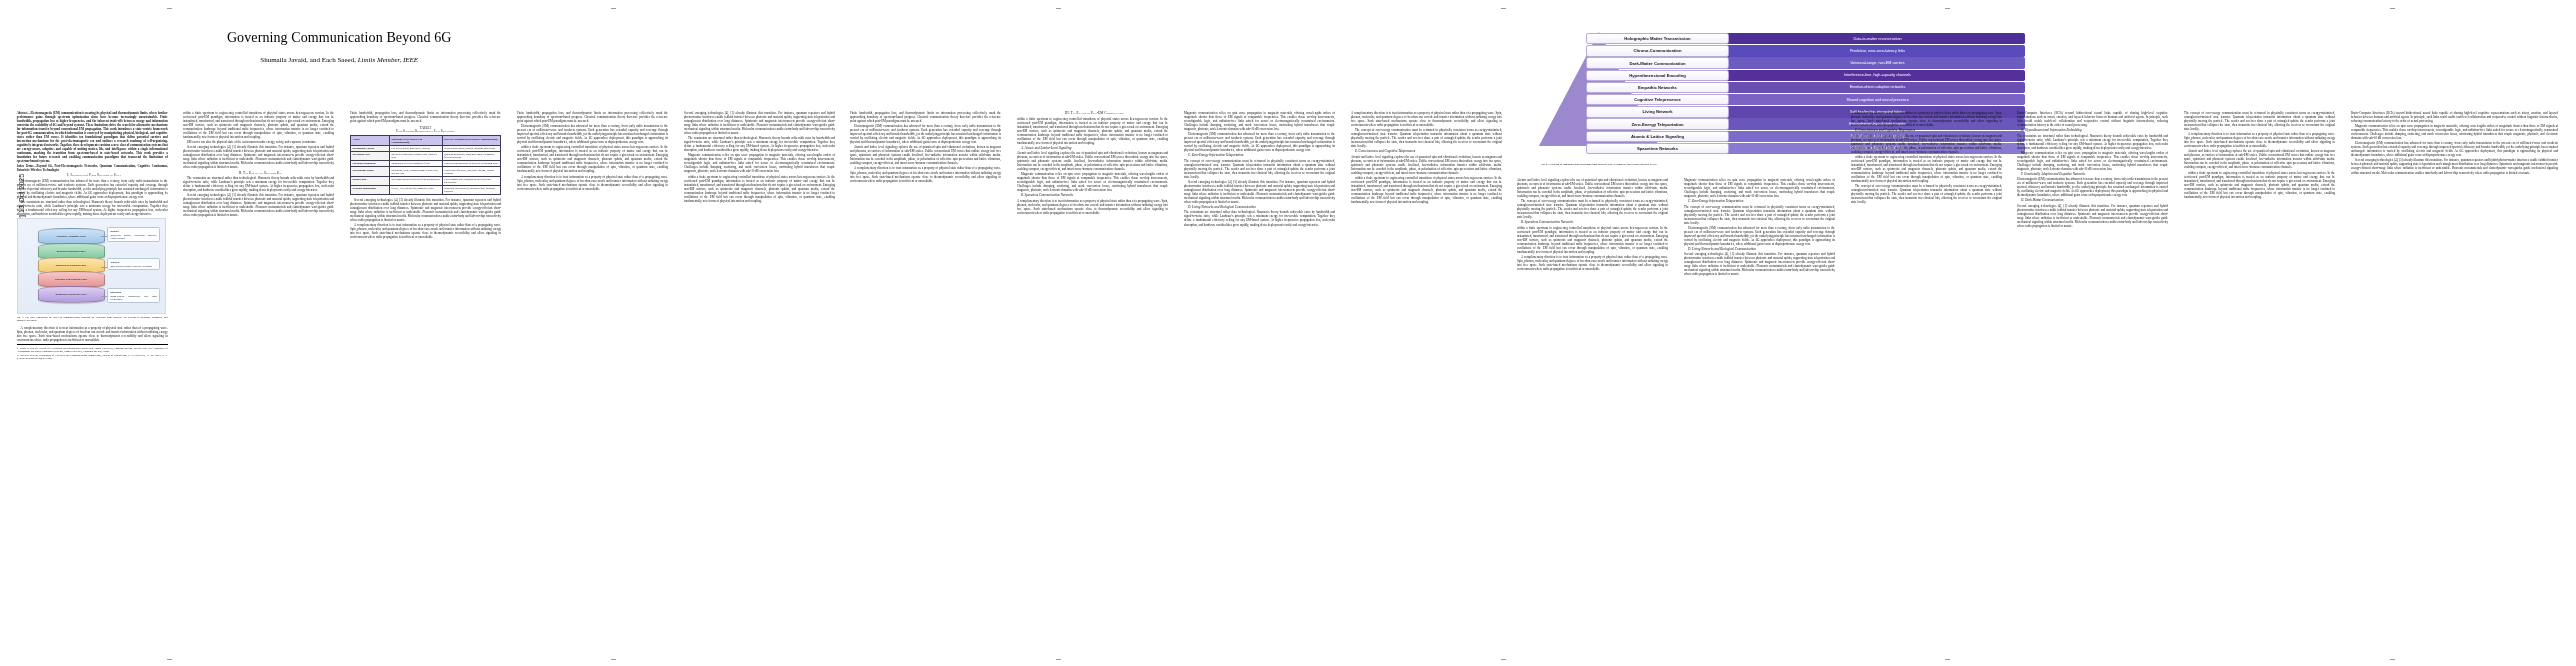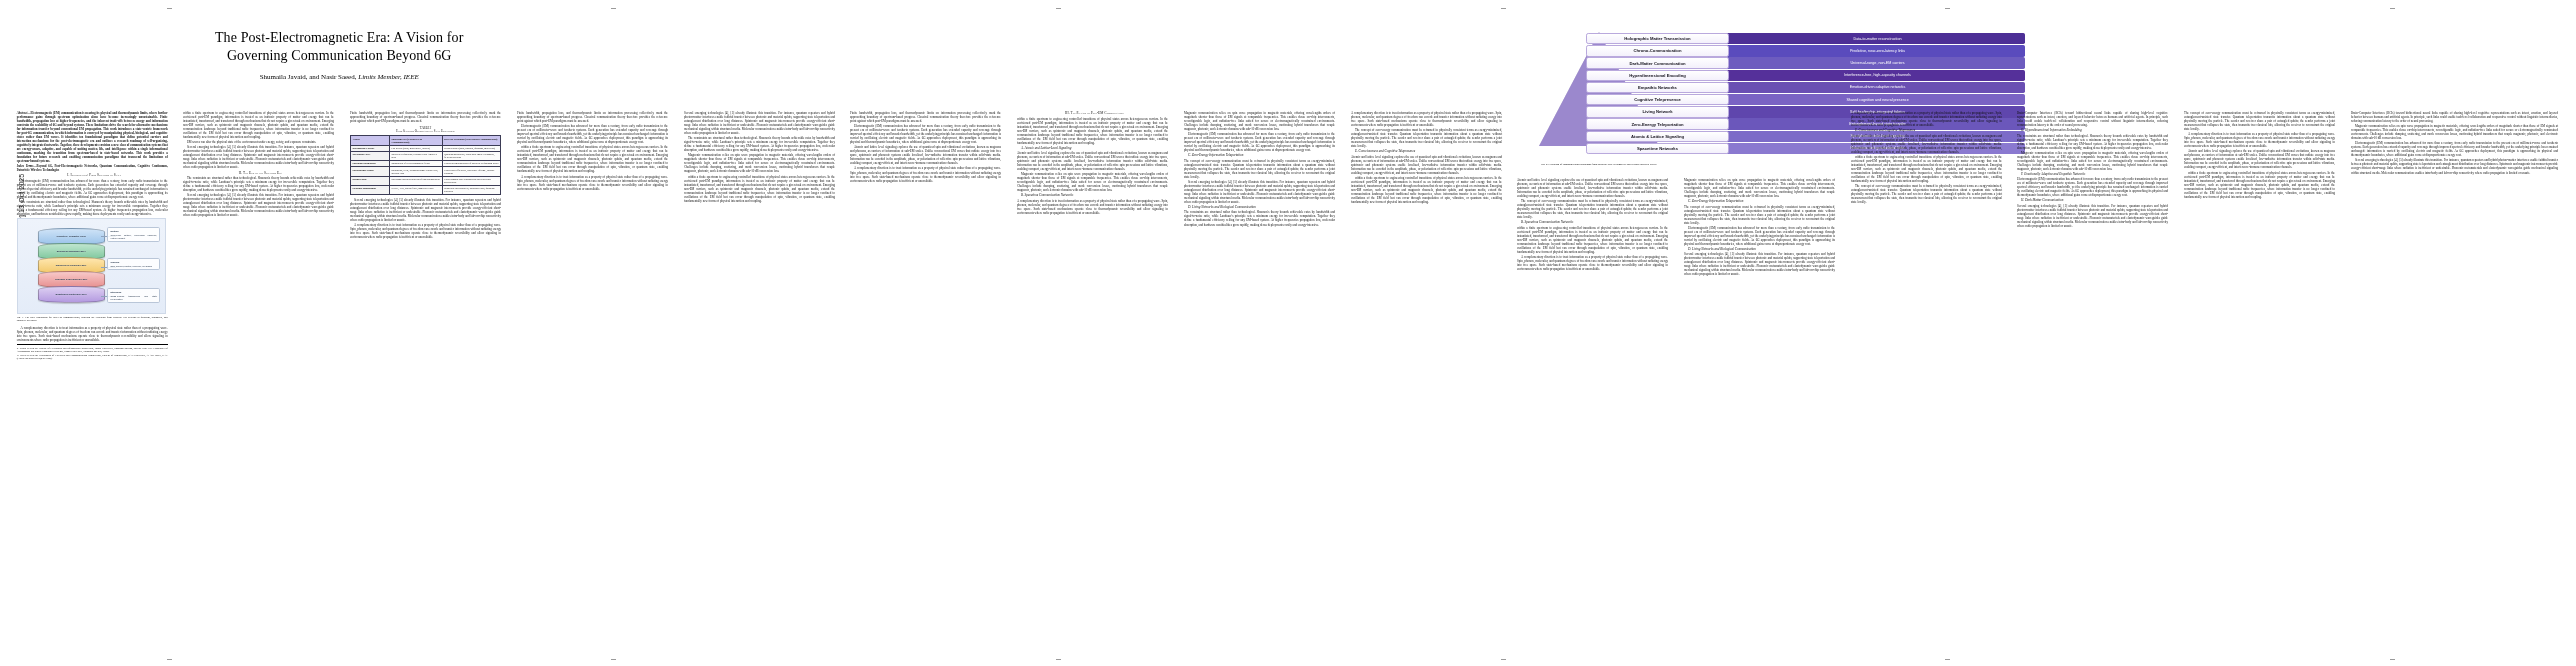--- a/index.html
+++ b/index.html
@@ -190,25 +190,24 @@
     <i style="left:1056px;top:659px"></i>
       <i style="left:1501px;top:659px"></i>
     <i style="left:1945px;top:659px"></i>
       <i style="left:2390px;top:659px"></i>
   </div>
 
   <div class="arxiv-stamp">arXiv:2510.11097v1  [eess.SP]  13 Oct 2025</div>
 
   <div class="masthead">
     <div class="paper-title">
-      <div>The Post-Electromagnetic Era: A Vision for</div>
       <div>Governing Communication Beyond 6G</div>
     </div>
     <div class="paper-authors">
-      <span>Shumaila Javaid, and Nasir Saeed, </span><span class="ital">Limits Member, IEEE</span>
+      <span>Shumaila Javaid, and Each Saeed, </span><span class="ital">Limits Member, IEEE</span>
     </div>
   </div>
 
   <div class="col" style="left:16.7px; top:111px; height:545px;">
     <p class="noind" style="font-weight:700;">
       <i>Abstract</i>—<span>Electromagnetic (EM) communication is nearing its physical and thermodynamic limits, where further performance gains through spectrum optimization alone have become increasingly unsustainable. Finite bandwidth, propagation loss at higher frequencies, and the inherent trade-offs between energy and information constrain the scalability of 6G and beyond systems. These limitations drive the search for alternative mechanisms for information transfer beyond conventional EM propagation. This work introduces a state-centric framework for post-6G communication, in which information is conveyed by manipulating physical, biological, and cognitive states rather than EM waves. It identifies ten foundational paradigms that define potential carriers and interaction mechanisms for the post-electromagnetic era and outlines a research roadmap of self-organizing, cognitively integrated networks. Together, these developments envision a new class of communication systems that are energy-aware, adaptive, and capable of uniting matter, life, and intelligence within a single informational continuum, marking the transition from spectrum-based to state-based networks. This work provides a foundation for future research and enabling communication paradigms that transcend the limitations of spectrum-bound systems.</span>
     </p>
     <p class="noind" style="font-weight:700;">
       <i>Index Terms</i>—<span>Beyond 6G, Post-Electromagnetic Networks, Quantum Communication, Cognitive Continuum, Futuristic Wireless Technologies</span>
     </p>

